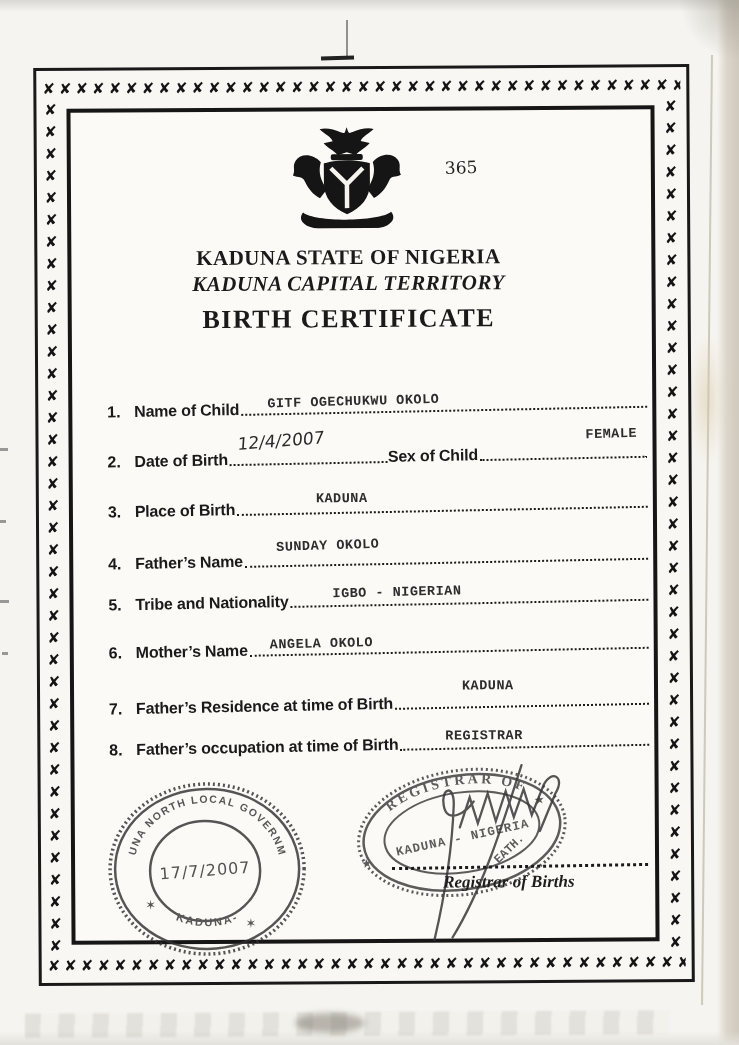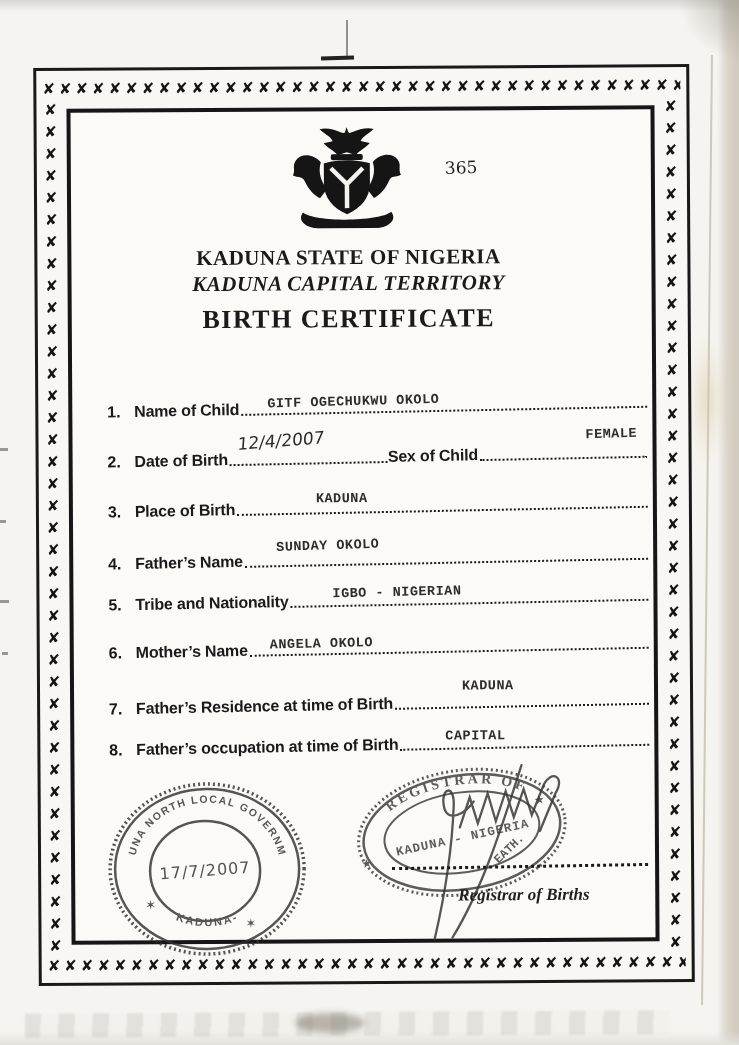--- a/index.html
+++ b/index.html
@@ -38,21 +38,21 @@
   .t2{left:0;top:271px;width:600px;font-size:21px;font-style:italic;letter-spacing:.5px;}
   .t3{left:0;top:304px;width:600px;font-size:26px;letter-spacing:1.5px;}
   .row{left:108px;width:540px;height:20px;display:flex;align-items:flex-end;transform:rotate(-.8deg);transform-origin:left bottom;}
   .row .num{width:27px;font-weight:bold;font-size:16px;flex:0 0 auto;}
   .row .lbl{font-weight:bold;font-size:16px;letter-spacing:-.2px;white-space:nowrap;flex:0 0 auto;}
   .row .dots{flex:1 1 auto;border-bottom:2.5px dotted #1b1b1b;margin:0 0 3px 2px;height:1px;}
   .row .dots-fixed{flex:0 0 auto;border-bottom:2.5px dotted #1b1b1b;margin:0 0 3px 2px;height:1px;}
   .typed{font-family:"Liberation Mono",monospace;font-size:13.5px;font-weight:600;letter-spacing:.5px;color:#2d2d2d;white-space:nowrap;}
   .hand{font-family:"DejaVu Sans",sans-serif;font-size:17px;color:#2a2a2a;white-space:nowrap;transform:rotate(-4deg) skewX(-8deg);}
   .sigline{left:390px;top:866px;width:256px;border-bottom:3px dotted #1b1b1b;transform:rotate(-.6deg);}
-  .sigcaption{left:456px;top:873px;font-family:"Liberation Serif",serif;font-weight:bold;font-style:italic;font-size:17px;color:#1e1e1e;margin-top:13px;}
+  .sigcaption{left:441px;top:873px;font-family:"Liberation Serif",serif;font-weight:bold;font-style:italic;font-size:17px;color:#1e1e1e;}
   .stamp{opacity:.82;}
   svg text{user-select:none;}
 </style>
 </head>
 <body>
 
 <div class="scan">
 
   <div class="abs edge-top"></div>
   <div class="abs edge-right"></div>
@@ -143,21 +143,21 @@
     </div>
 
     <div class="abs typed" style="left:268px;top:394px;transform:rotate(-1.2deg);">GITF OGECHUKWU OKOLO</div>
     <div class="abs hand" style="left:238px;top:430px;">12/4/2007</div>
     <div class="abs typed" style="left:586px;top:428px;transform:rotate(-1deg);">FEMALE</div>
     <div class="abs typed" style="left:316px;top:491px;">KADUNA</div>
     <div class="abs typed" style="left:276px;top:538px;transform:rotate(-1.5deg);">SUNDAY OKOLO</div>
     <div class="abs typed" style="left:332px;top:585px;transform:rotate(-1deg);">IGBO - NIGERIAN</div>
     <div class="abs typed" style="left:269px;top:636px;transform:rotate(-1deg);">ANGELA OKOLO</div>
     <div class="abs typed" style="left:461px;top:679px;">KADUNA</div>
-    <div class="abs typed" style="left:444px;top:729px;">CAPITAL</div>
+    <div class="abs typed" style="left:444px;top:729px;">REGISTRAR</div>
 
     <svg class="abs stamp" style="left:105px;top:778px;" width="200" height="180" viewBox="0 0 200 180">
       <defs>
         <path id="rArcTop" d="M 28 78 A 73 65 0 0 1 172 78"></path>
         <path id="rArcBot" d="M 42 120 A 66 52 0 0 0 158 120"></path>
       </defs>
       <g stroke="#323232" fill="none">
         <ellipse cx="100" cy="90" rx="97" ry="85" stroke-width="3.5" stroke-dasharray="2 3"></ellipse>
         <ellipse cx="100" cy="90" rx="92" ry="80" stroke-width="2.5"></ellipse>
         <ellipse cx="98" cy="92" rx="55" ry="50" stroke-width="2.5"></ellipse>

